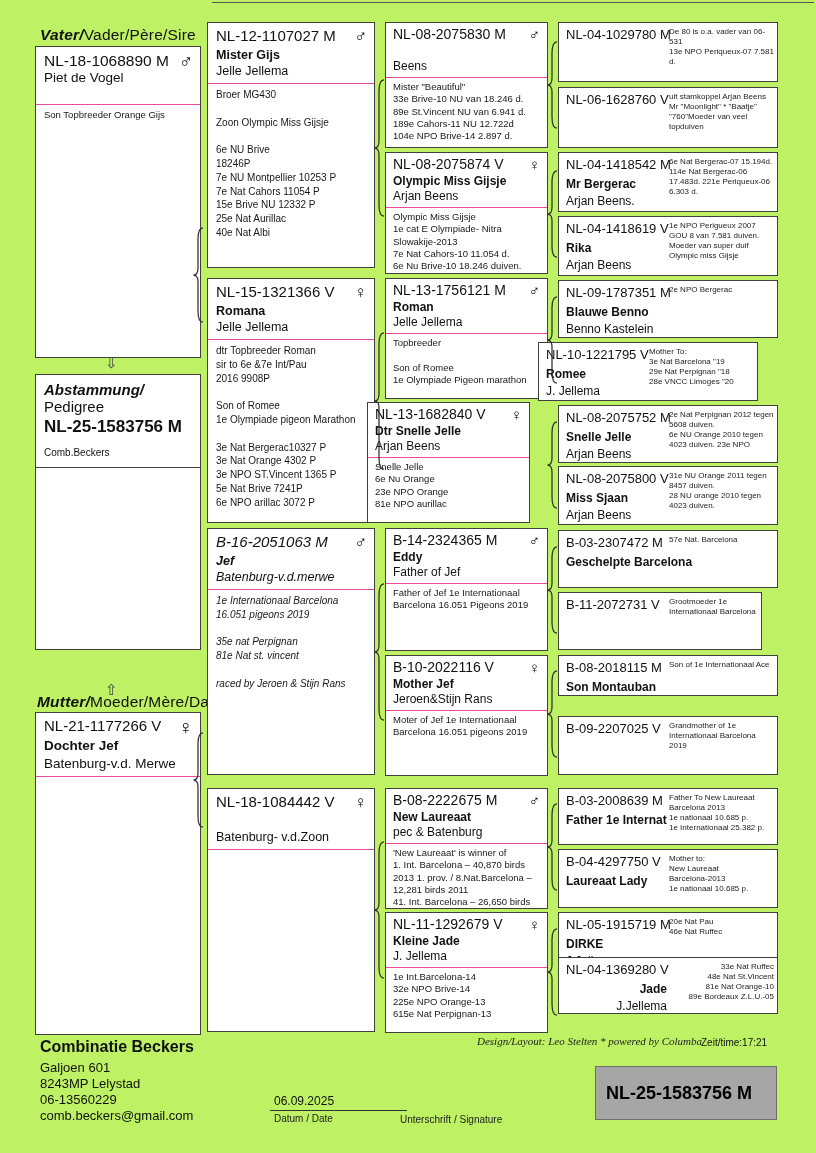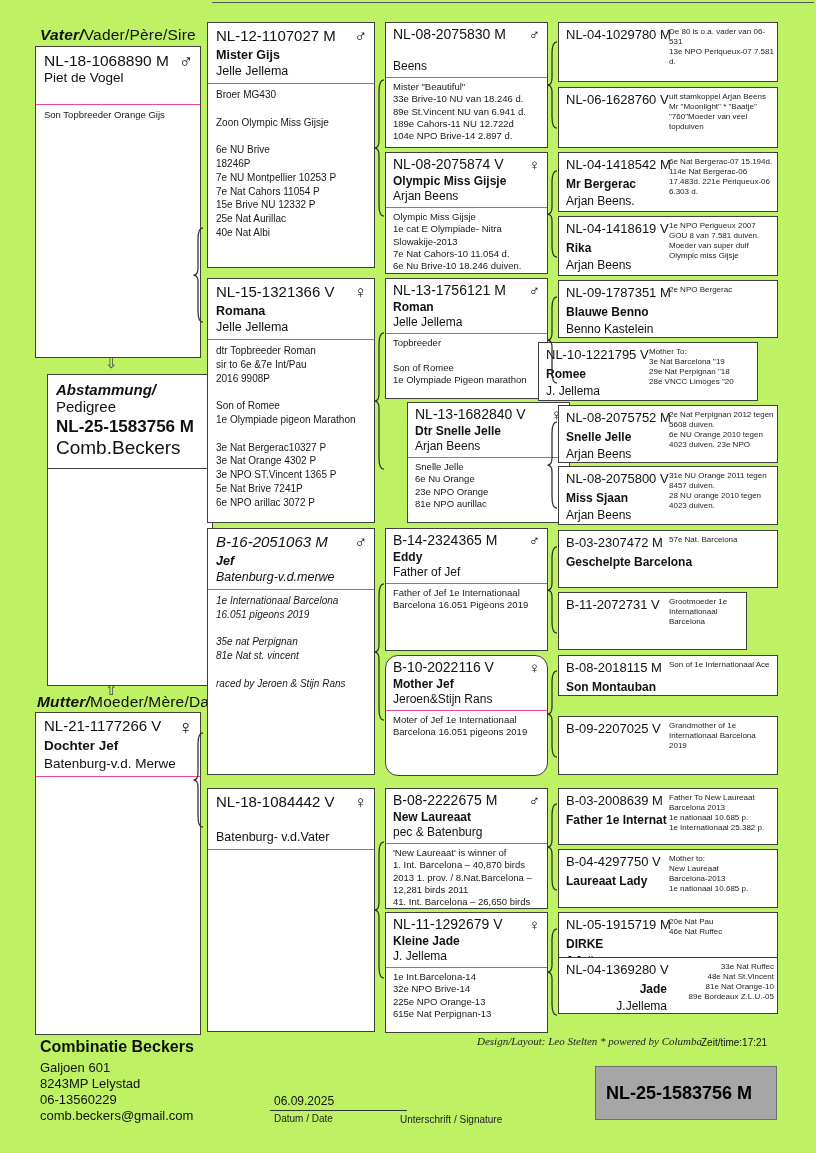--- a/index.html
+++ b/index.html
@@ -33,25 +33,25 @@
   .sbox .nm4{font-size:12px;font-weight:bold;margin-top:5px;white-space:nowrap;}
   .sbox .br4{font-size:12px;margin-top:3px;white-space:nowrap;}
   .sbox .snote{position:absolute;left:110px;top:4px;right:3px;font-size:8px;line-height:1.25;color:#1c1c1c;overflow:hidden;}
   
   #father-box{left:35px;top:46px;width:166px;height:312px;}
   .f-hd{padding:5px 8px 0;height:52px;}
   .f-ring{font-size:15.5px;}
   .f-name{font-size:13.5px;}
   .f-sex{font-size:19px;top:4px;}
   .f-dt{font-size:9.5px;}
-  #subject-box{left:47px;top:374px;width:166px;height:312px;}
+  #subject-box{left:35px;top:374px;width:166px;height:276px;}
   .s-head{border-bottom:1px solid #3f3f3f;padding:6px 8px 9px;}
   .s-title{font-size:15px;}
   .s-ring{font-size:17px;font-weight:bold;margin-top:2px;white-space:nowrap;}
-  .s-owner{font-size:19px;}
+  .s-owner{font-size:10px;margin-top:10px;}
   #mother-box{left:35px;top:712px;width:166px;height:323px;}
   .m-hd{padding:4px 8px 5px;}
   .m-ring{font-size:15px;}
   .m-name{font-size:13.5px;font-weight:bold;margin-top:4px;}
   .m-br{font-size:13.5px;margin-top:3px;}
   .m-sex{font-size:20px;top:3px;}
   .arrow{position:absolute;left:105px;font-size:15px;color:#444;}
   .brace{position:absolute;}
   
   #design-credit{position:absolute;left:477px;top:1035px;font-family:"Liberation Serif",serif;
@@ -189,21 +189,21 @@
         <div class="dl">81e Nat st. vincent</div>
         <div class="dl">&nbsp;</div>
         <div class="dl">raced by Jeroen &amp; Stijn Rans</div>
       </div>
   </div>
     <div class="box c2" style="left: 207px; top: 788px; width: 168px; height: 244px;">
     <div class="hd">
       <span class="ring">NL-18-1084442 V</span>
       <span class="sex">♀</span>
       <div class="nm">&nbsp;</div>
-      <div class="br">Batenburg- v.d.Vater</div>
+      <div class="br">Batenburg- v.d.Zoon</div>
     </div>
     <div class="dt"></div>
   </div>
     <div class="box c3" style="left: 385px; top: 22px; width: 163px; height: 126px;">
     <div class="hd">
       <span class="ring">NL-08-2075830 M</span>
       <span class="sex">♂</span>
       <div class="nm">&nbsp;</div>
       <div class="br">Beens</div>
     </div>
@@ -237,21 +237,21 @@
       <div class="nm">Roman</div>
       <div class="br">Jelle Jellema</div>
     </div>
     <div class="dt">
         <div class="dl">Topbreeder</div>
         <div class="dl">&nbsp;</div>
         <div class="dl">Son of Romee</div>
         <div class="dl">1e Olympiade Pigeon marathon</div>
       </div>
   </div>
-    <div class="box c3" style="left: 407px; top: 402px; width: 163px; height: 121px;">
+    <div class="box c3" style="left: 367px; top: 402px; width: 163px; height: 121px;">
     <div class="hd">
       <span class="ring">NL-13-1682840 V</span>
       <span class="sex">♀</span>
       <div class="nm">Dtr Snelle Jelle</div>
       <div class="br">Arjan Beens</div>
     </div>
     <div class="dt">
         <div class="dl">Snelle Jelle</div>
         <div class="dl">6e Nu Orange</div>
         <div class="dl">23e NPO Orange</div>
@@ -263,21 +263,21 @@
       <span class="ring">B-14-2324365 M</span>
       <span class="sex">♂</span>
       <div class="nm">Eddy</div>
       <div class="br">Father of Jef</div>
     </div>
     <div class="dt">
         <div class="dl">Father of Jef 1e Internationaal</div>
         <div class="dl">Barcelona 16.051 Pigeons 2019</div>
       </div>
   </div>
-    <div class="box c3" style="left: 385px; top: 655px; width: 163px; height: 121px; border-radius: 13px;">
+    <div class="box c3" style="left: 385px; top: 655px; width: 163px; height: 121px;">
     <div class="hd">
       <span class="ring">B-10-2022116 V</span>
       <span class="sex">♀</span>
       <div class="nm">Mother Jef</div>
       <div class="br">Jeroen&amp;Stijn Rans</div>
     </div>
     <div class="dt">
         <div class="dl">Moter of Jef 1e Internationaal</div>
         <div class="dl">Barcelona 16.051 pigeons 2019</div>
       </div>
@@ -403,21 +403,21 @@
     <div class="box sbox" style="left: 558px; top: 530px; width: 220px; height: 58px;">
     <div class="sleft">
       <div class="ring4">B-03-2307472 M</div>
       <div class="nm4">Geschelpte Barcelona</div>
 
     </div>
     <div class="snote">
         <div class="nline">57e Nat. Barcelona</div>
       </div>
   </div>
-    <div class="box sbox" style="left: 558px; top: 592px; width: 189px; height: 58px;">
+    <div class="box sbox" style="left: 558px; top: 592px; width: 204px; height: 58px;">
     <div class="sleft">
       <div class="ring4">B-11-2072731 V</div>
 
     </div>
     <div class="snote">
         <div class="nline">Grootmoeder 1e Internationaal Barcelona</div>
       </div>
   </div>
     <div class="box sbox" style="left: 558px; top: 655px; width: 220px; height: 41px;">
     <div class="sleft">

